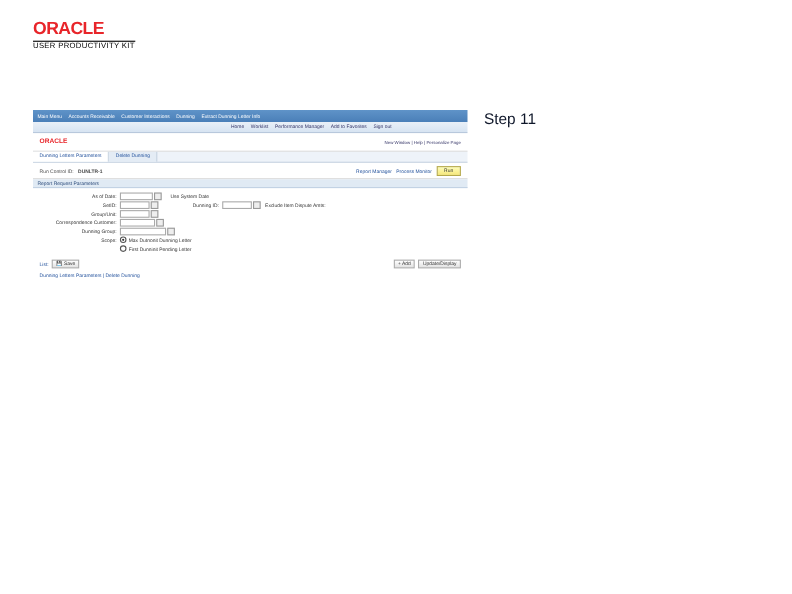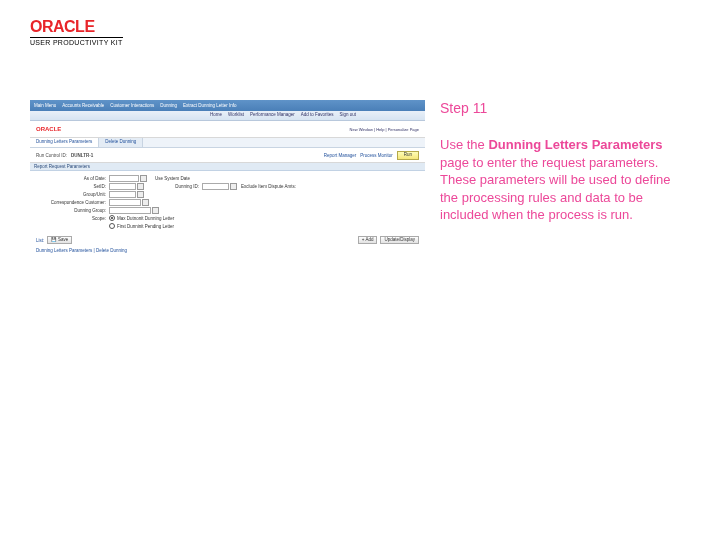--- a/index.html
+++ b/index.html
@@ -51,21 +51,21 @@
     display: flex;
   }
   .left-pane {
     width: 395px;
     flex: none;
   }
   .right-pane {
     width: 250px;
     padding-left: 15px;
     font-size: 13px;
-    color: #ec4899;
+    color: #0f172a;
   }
   .step {
     font-size: 14px;
     margin-bottom: 20px;
   }
   .desc {
     line-height: 1.35;
   }
   .desc b { font-weight: bold; }
 
@@ -289,17 +289,14 @@
         <span style="flex:1"></span>
         <span class="thumb-navbtn">+ Add</span>
         <span class="thumb-navbtn">Update/Display</span>
       </div>
       <div class="thumb-footer">Dunning Letters Parameters | Delete Dunning</div>
     </div>
   </div>
 
   <div class="right-pane">
     <div class="step">Step 11</div>
-    <div class="desc">
-      <span>Use the </span><b>Dunning Letters Parameters</b><span> page to enter the request parameters. These parameters will be used to define the processing rules and data to be included when the process is run.</span>
-    </div>
   </div>
 </div>
 
 </body></html>

